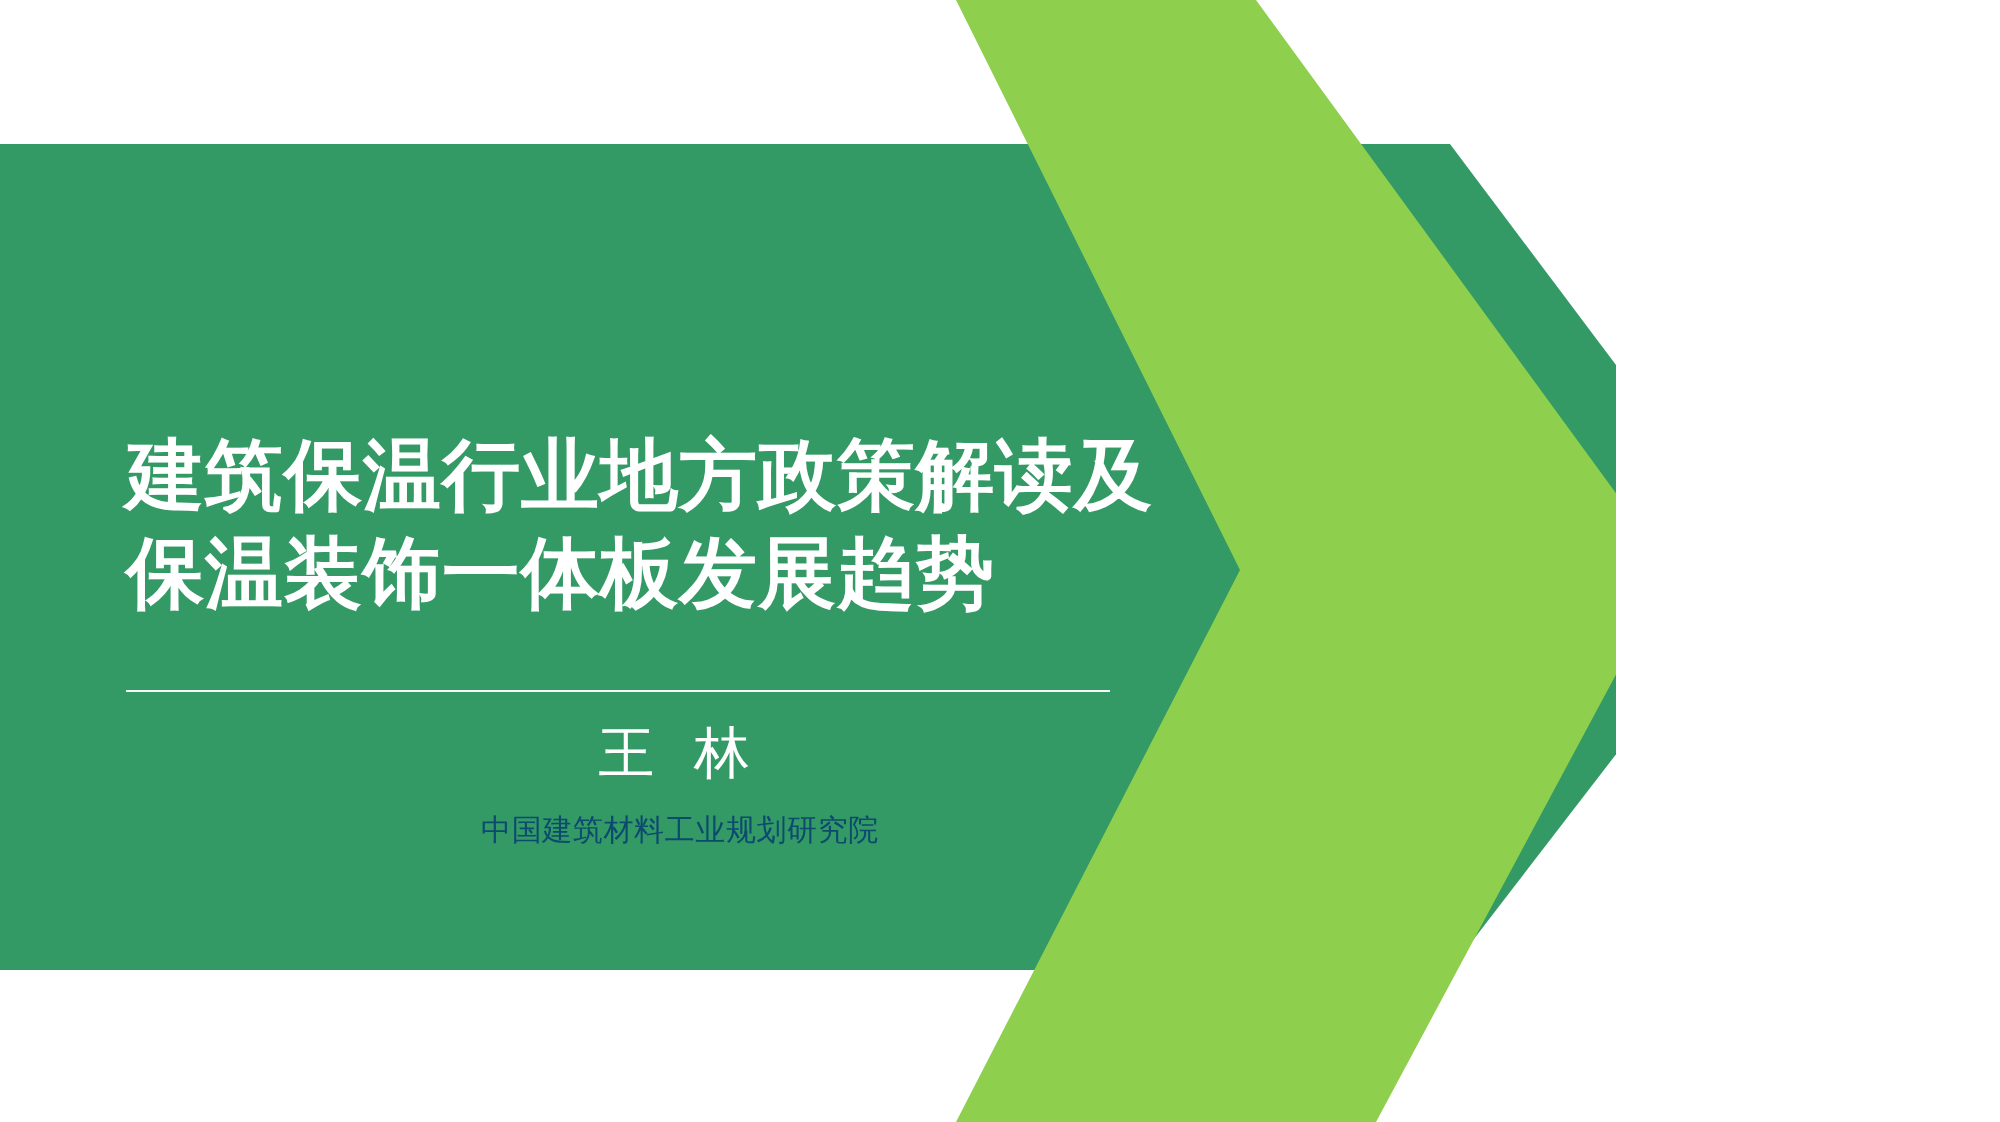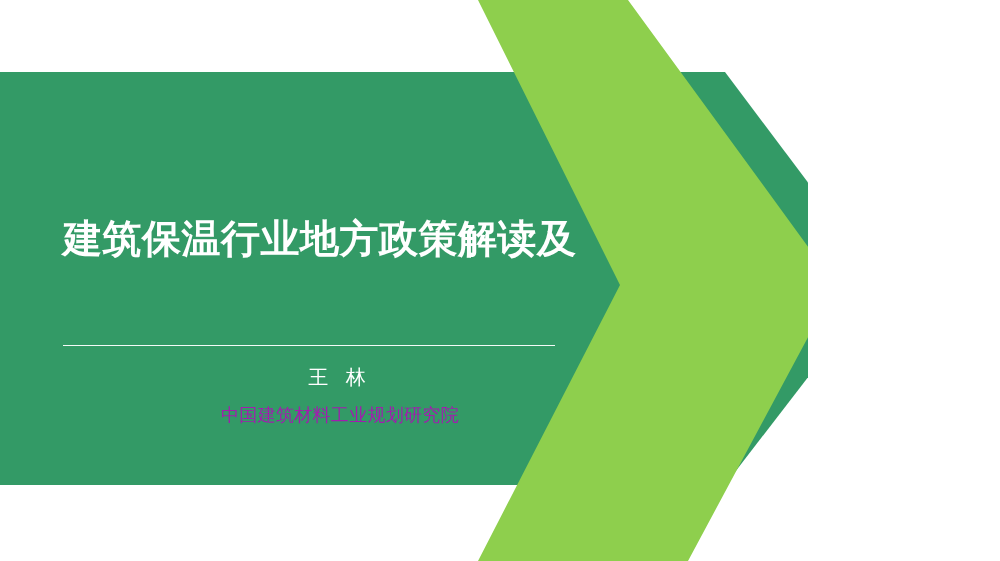--- a/index.html
+++ b/index.html
@@ -55,51 +55,52 @@
   }
   #byline-block {
     position: absolute;
     left: 63px;
     top: 362px;
     width: 554px;
     text-align: center;
   }
   #author-name {
     color: #ffffff;
-    font-size: 20px;
+    font-size: 28px;
     font-weight: normal;
     line-height: 30px;
     letter-spacing: 6px;
   }
   #org-block {
     margin-top: 12px;
   }
   .org-line {
-    color: #a21caf;
-    font-size: 18px;
+    color: #0c4a6e;
+    font-size: 15px;
     line-height: 23px;
     letter-spacing: 0.3px;
   }
 </style>
 </head>
 <body>
 
 <div id="slide" style="background: rgb(255, 255, 255);">
 
   <svg id="shapes" viewBox="0 0 1000 561" preserveAspectRatio="none">
 
     <polygon id="dark-arrow" points="0,72 725,72 882,281 725,485 0,485" fill="#339a66"></polygon>
 
     <polygon id="light-chevron" points="478,0 628,0 836,285 688,561 478,561 620,285" fill="#8ecf4d"></polygon>
   </svg>
 
   <div class="text-layer">
 
     <div id="title-block">
       <div class="title-line">建筑保温行业地方政策解读及</div>
+      <div class="title-line">保温装饰一体板发展趋势</div>
     </div>
 
     <div id="divider"></div>
 
     <div id="byline-block">
       <div id="author-name">王 林</div>
       <div id="org-block">
         <div class="org-line">中国建筑材料工业规划研究院</div>
       </div>
     </div>

